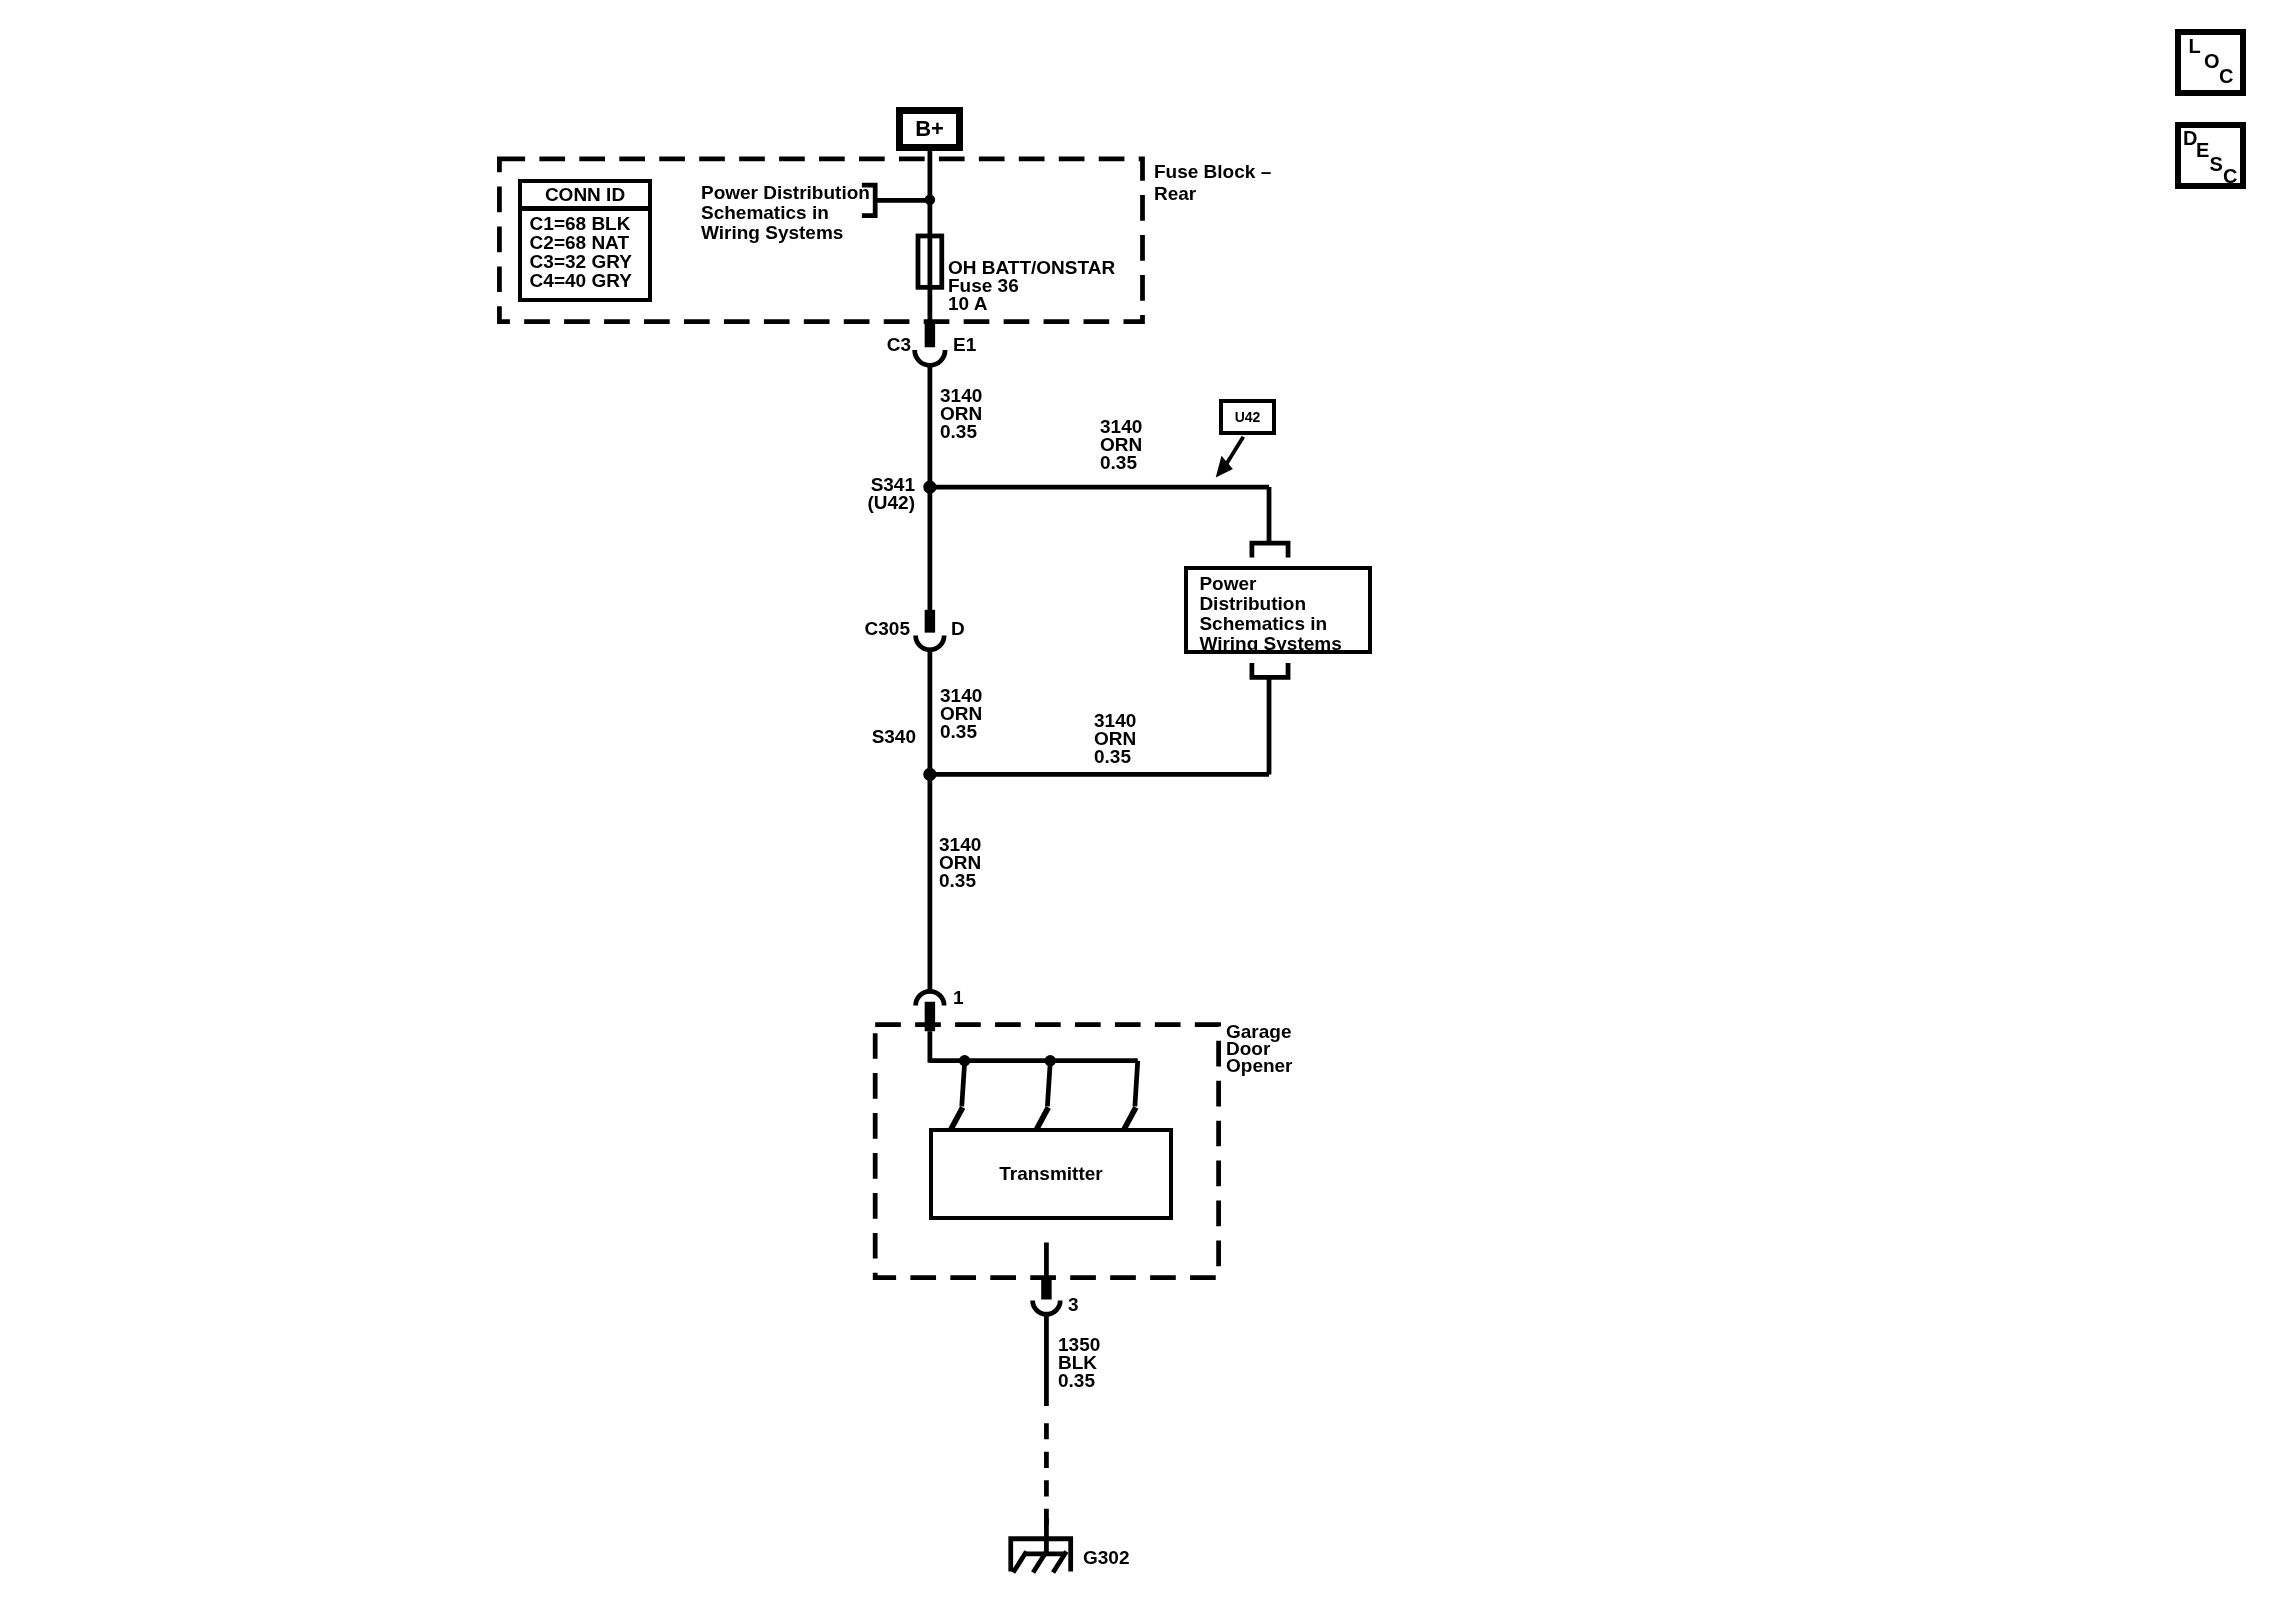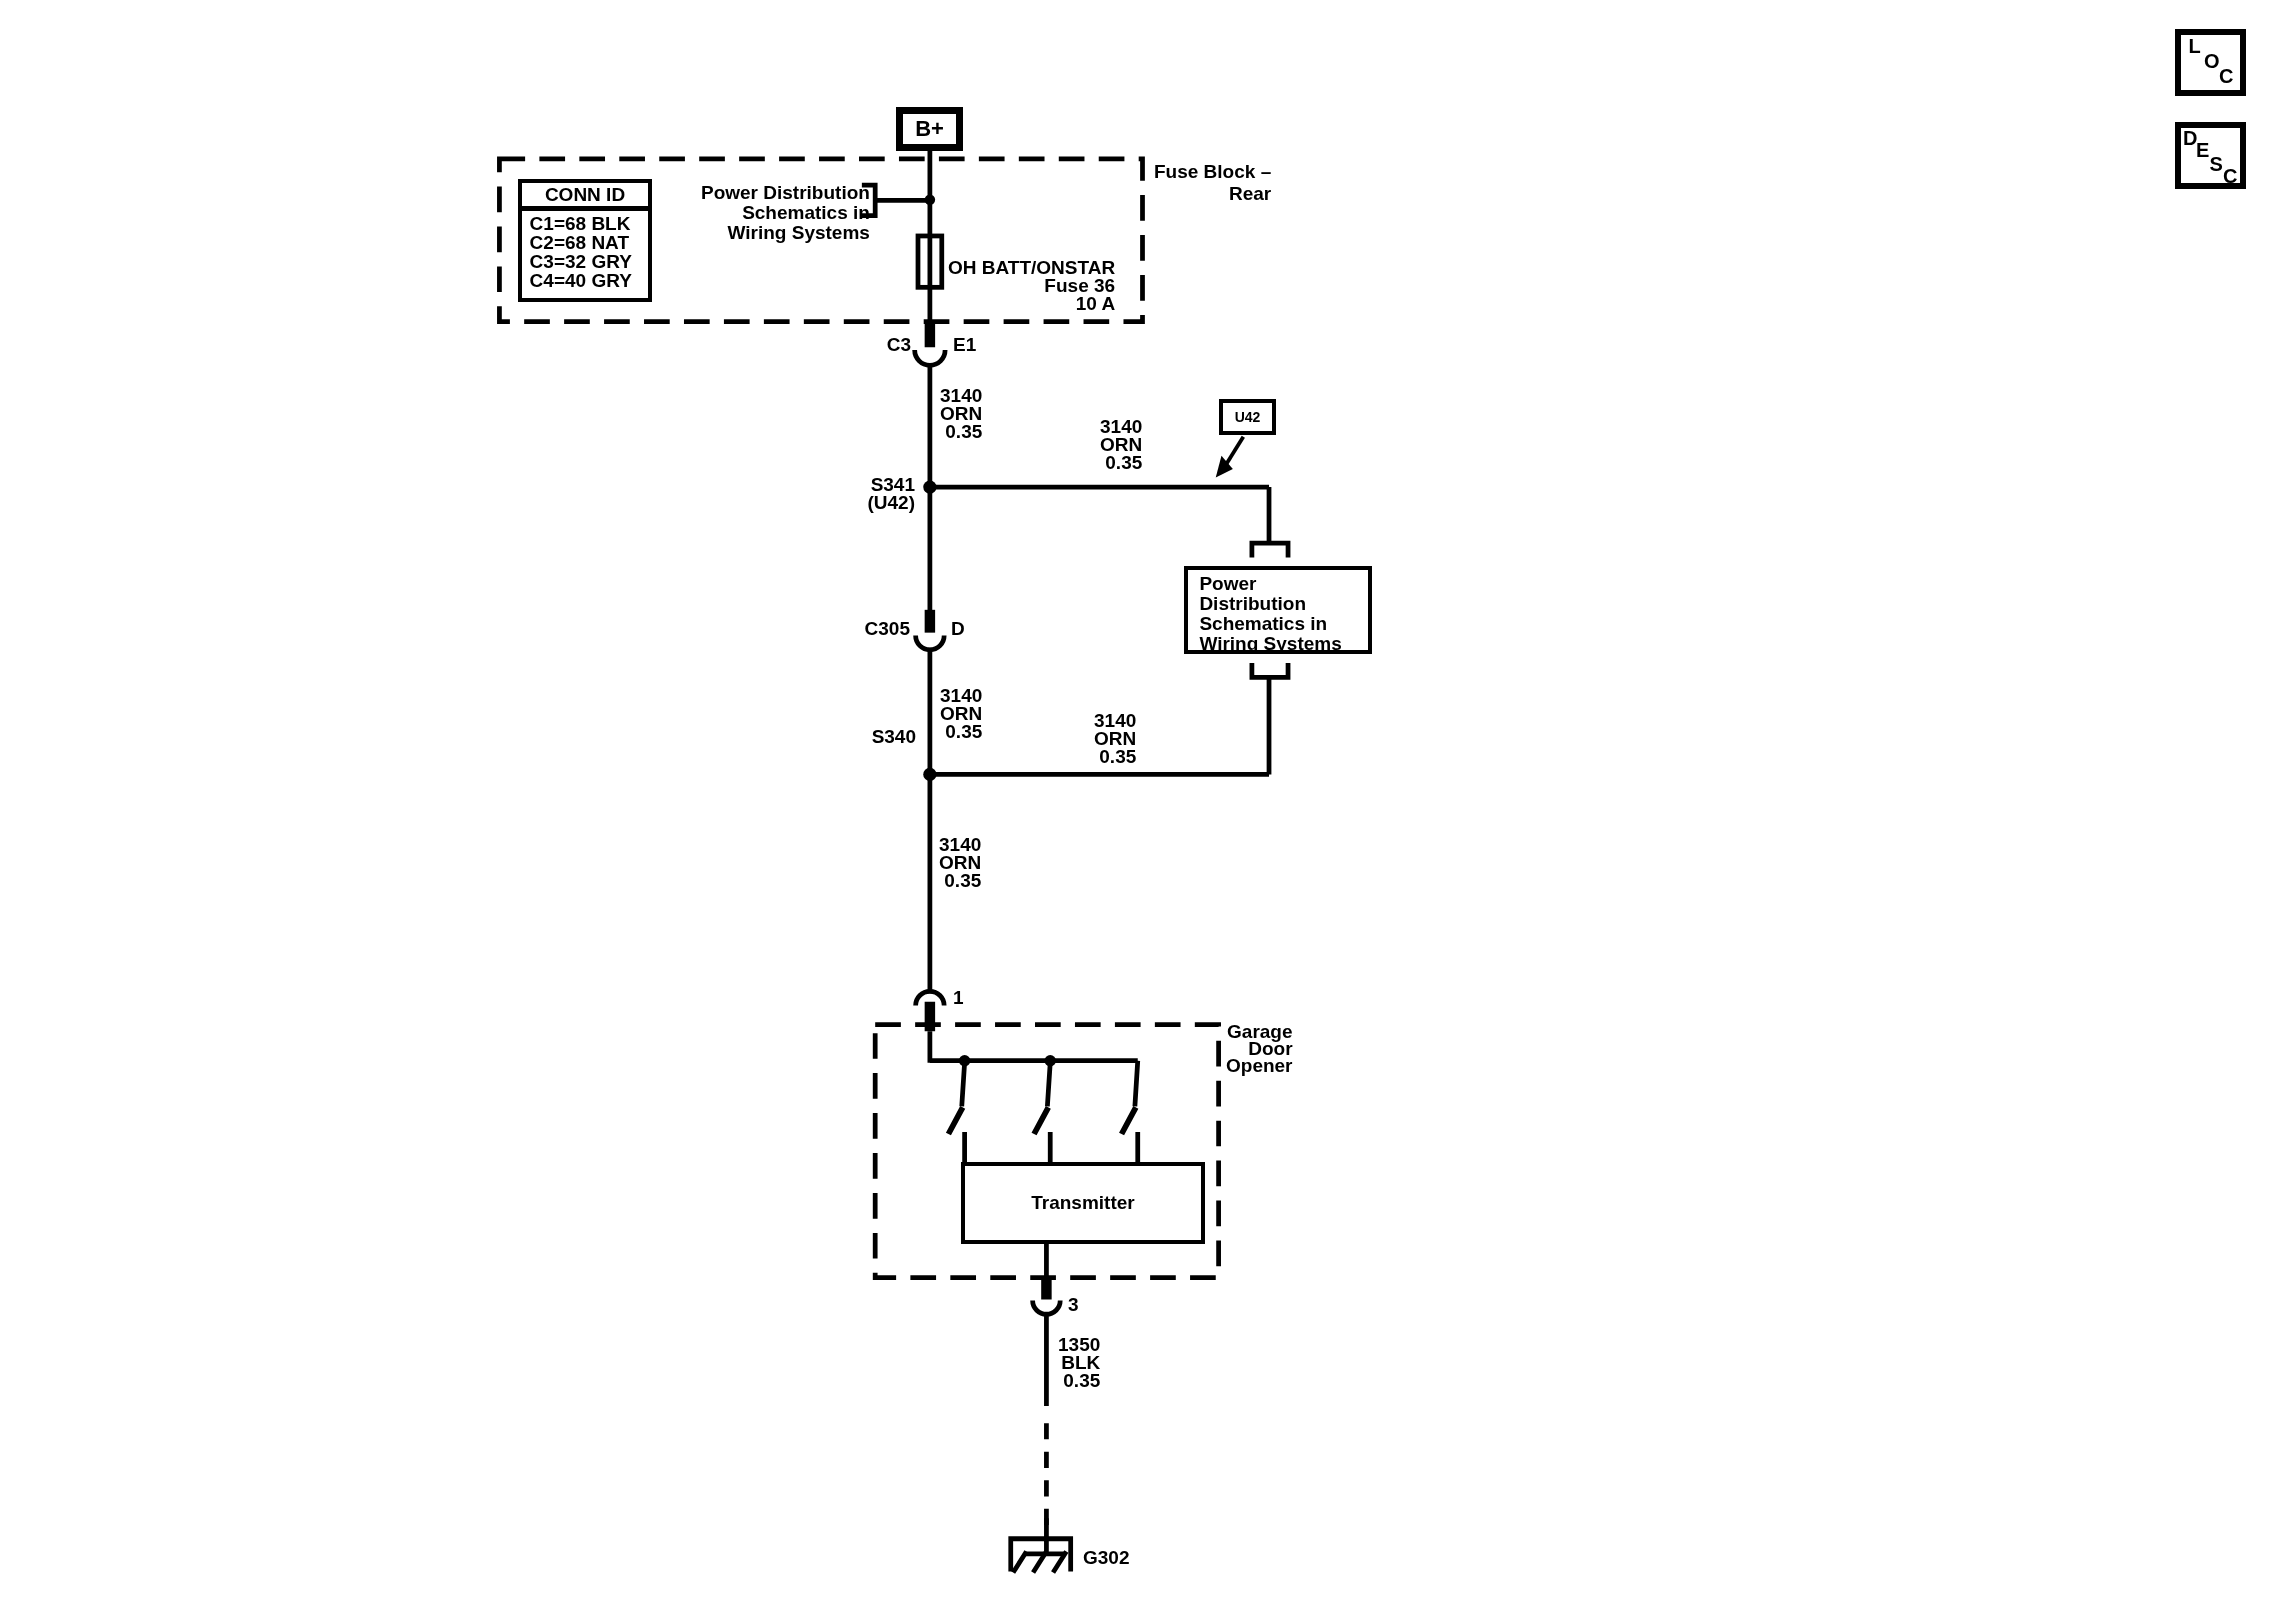--- a/index.html
+++ b/index.html
@@ -1,20 +1,20 @@
 <!DOCTYPE html>
 <html style="font-size:15px"><head>
 <meta charset="utf-8">
 <style>
   html,body{margin:0;padding:0;background:#ffffff;}
   .stage{position:relative;width:2285px;height:1603px;background:#ffffff;
          font-family:"Liberation Sans",sans-serif;color:#000;overflow:hidden;}
   svg.wires{position:absolute;left:0;top:0;}
   .lbl{position:absolute;font-weight:bold;font-size:19px;line-height:18px;white-space:nowrap;}
-  .lbl span{display:block;text-align:right;}
+  .lbl span{display:block;}
   .r{text-align:right;}
   .box{position:absolute;background:#fff;box-sizing:border-box;border:4.8px solid #000;}
   .bplus{border-width:7.6px;display:flex;align-items:center;justify-content:center;
          font-weight:bold;font-size:22px;}
   .u42box{display:flex;align-items:center;justify-content:center;font-weight:bold;font-size:14px;}
   .pdbox{padding:3.8px 0 0 11.4px;font-weight:bold;font-size:19px;line-height:20px;}
   .txbox{display:flex;align-items:center;justify-content:center;font-weight:bold;font-size:19px;}
   .conn{padding-top:1.9px;}
   .conn .t{text-align:center;font-weight:bold;font-size:19px;line-height:20px;}
   .conn .dv{height:4.8px;background:#000;margin-top:1px;}
@@ -172,21 +172,21 @@
   <div class="lbl" style="left:953px;top:989px;">
     <span>1</span>
   </div>
 
   <div class="lbl" style="left:1226px;top:1023px;line-height:17px;">
     <span>Garage</span>
     <span>Door</span>
     <span>Opener</span>
   </div>
 
-  <div class="box txbox" style="left:929px;top:1162px;width:244px;height:82px;margin-left:32px;">
+  <div class="box txbox" style="left:929px;top:1128px;width:244px;height:92px;">
     <span>Transmitter</span>
   </div>
 
   <div class="lbl" style="left:1068px;top:1296px;">
     <span>3</span>
   </div>
 
   <div class="lbl" style="left:1058px;top:1336px;">
     <span>1350</span>
     <span>BLK</span>

